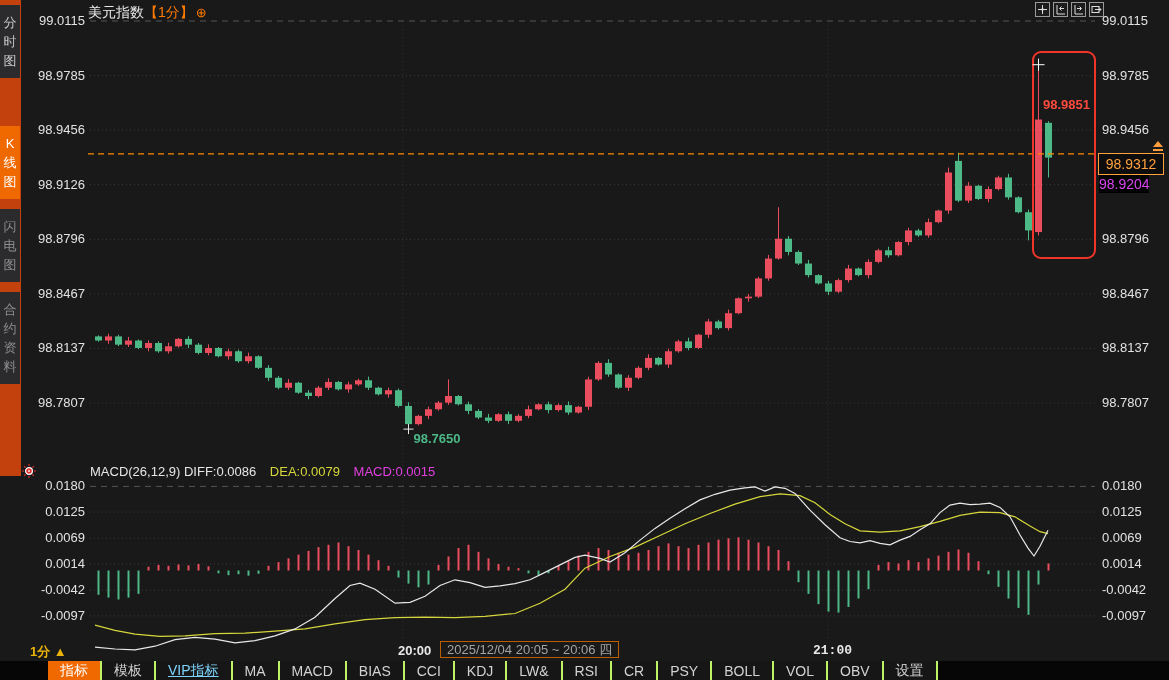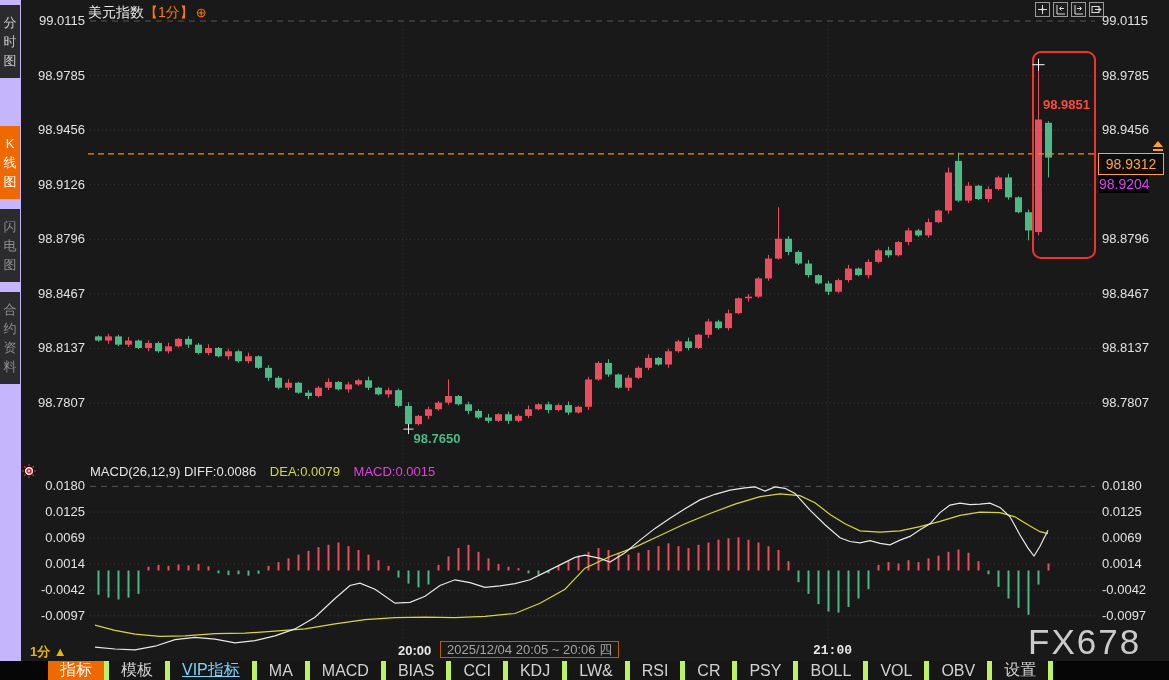--- a/index.html
+++ b/index.html
@@ -1,19 +1,19 @@
 <!DOCTYPE html>
 <html><head>
 <meta charset="utf-8">
 <style>
   html,body{margin:0;padding:0;background:#000;}
   .app{position:relative;width:1169px;height:680px;background:#191919;overflow:hidden;
        font-family:"Liberation Sans",sans-serif;-webkit-font-smoothing:antialiased;}
   
-  .sidebar{position:absolute;left:0;top:0;width:21px;height:680px;background:#c4b5fd;z-index:6;}
+  .sidebar{position:absolute;left:0;top:0;width:21px;height:476px;background:#c2410c;z-index:6;}
   .side-item{width:20px;margin:0 0 10px 0;padding:8px 0;background:#2b2b2e;color:#8d8d8d;
              font-size:13px;line-height:19px;text-align:center;word-break:break-all;cursor:pointer;}
   .side-item:first-child{margin-top:5px;color:#c8c8c8;}
   .side-item.active{background:#f06800;color:#fff;margin-top:48px;}
   
   .title{position:absolute;left:88px;top:4px;font-size:14px;color:#e8e8e8;z-index:5;}
   .title .tf{color:#ff7a00;}
   .title .plus{color:#ff7a00;font-size:13px;margin-left:2px;cursor:pointer;}
   .top-icons{position:absolute;left:1035px;top:2px;display:flex;gap:3px;z-index:5;}
   .tool-btn{width:13px;height:13px;border:1px solid #9a9a9a;background:#1c1c1c;cursor:pointer;
@@ -44,22 +44,22 @@
   
   .t-label{position:absolute;font-size:13px;font-weight:bold;color:#e8e8e8;z-index:3;}
   #tf-current{position:absolute;left:30px;top:643px;font-size:13px;font-weight:bold;color:#eab308;z-index:3;cursor:pointer;}
   #date-range{position:absolute;left:440px;top:641px;height:15px;line-height:15px;padding:0 6px;
               border:1px solid #b95f00;color:#a3a3a3;font-size:13px;z-index:3;}
   #watermark{position:absolute;left:1028px;top:622px;font-size:35px;color:#cbcbcb;
              letter-spacing:2px;z-index:3;}
   
   #toolbar{position:absolute;left:0;bottom:0;width:1169px;height:19px;background:#060606;
            display:flex;align-items:stretch;padding-left:48px;box-sizing:border-box;z-index:6;}
-  .tb-btn{display:flex;align-items:center;padding:1px 12px;font-size:16px;color:#d2d2d2;
-          background:#161616;border-right:5px solid #bef264;cursor:pointer;white-space:nowrap;}
+  .tb-btn{display:flex;align-items:center;padding:1px 12px;font-size:14px;color:#d2d2d2;
+          background:#161616;border-right:2px solid #bef264;cursor:pointer;white-space:nowrap;}
   .tb-btn.active{background:#f06800;color:#fff;}
   .tb-btn.vip{color:#7dd3fc;text-decoration:underline;}
 </style>
 </head>
 <body>
 
 <div class="app">
 
   <div class="sidebar">
     <div class="side-item">分时图</div>
@@ -481,21 +481,20 @@
     <span>MACD(26,12,9)</span>
     <span>DIFF:0.0086</span>
     <span class="dea">DEA:0.0079</span>
     <span class="mval">MACD:0.0015</span>
   </div>
 
   <div id="tf-current">1分 ▲</div>
   <div class="t-label" style="left:398px;top:643px;">20:00</div>
   <div id="date-range">2025/12/04 20:05 ~ 20:06 四</div>
   <div class="t-label" style="left:813px;top:643px;font-family:Liberation Mono, monospace;">21:00</div>
-  <div id="watermark">FX678</div>
 
   <div id="toolbar">
       <div class="tb-btn active">指标</div>
       <div class="tb-btn">模板</div>
       <div class="tb-btn vip">VIP指标</div>
       <div class="tb-btn">MA</div>
       <div class="tb-btn">MACD</div>
       <div class="tb-btn">BIAS</div>
       <div class="tb-btn">CCI</div>
       <div class="tb-btn">KDJ</div>

